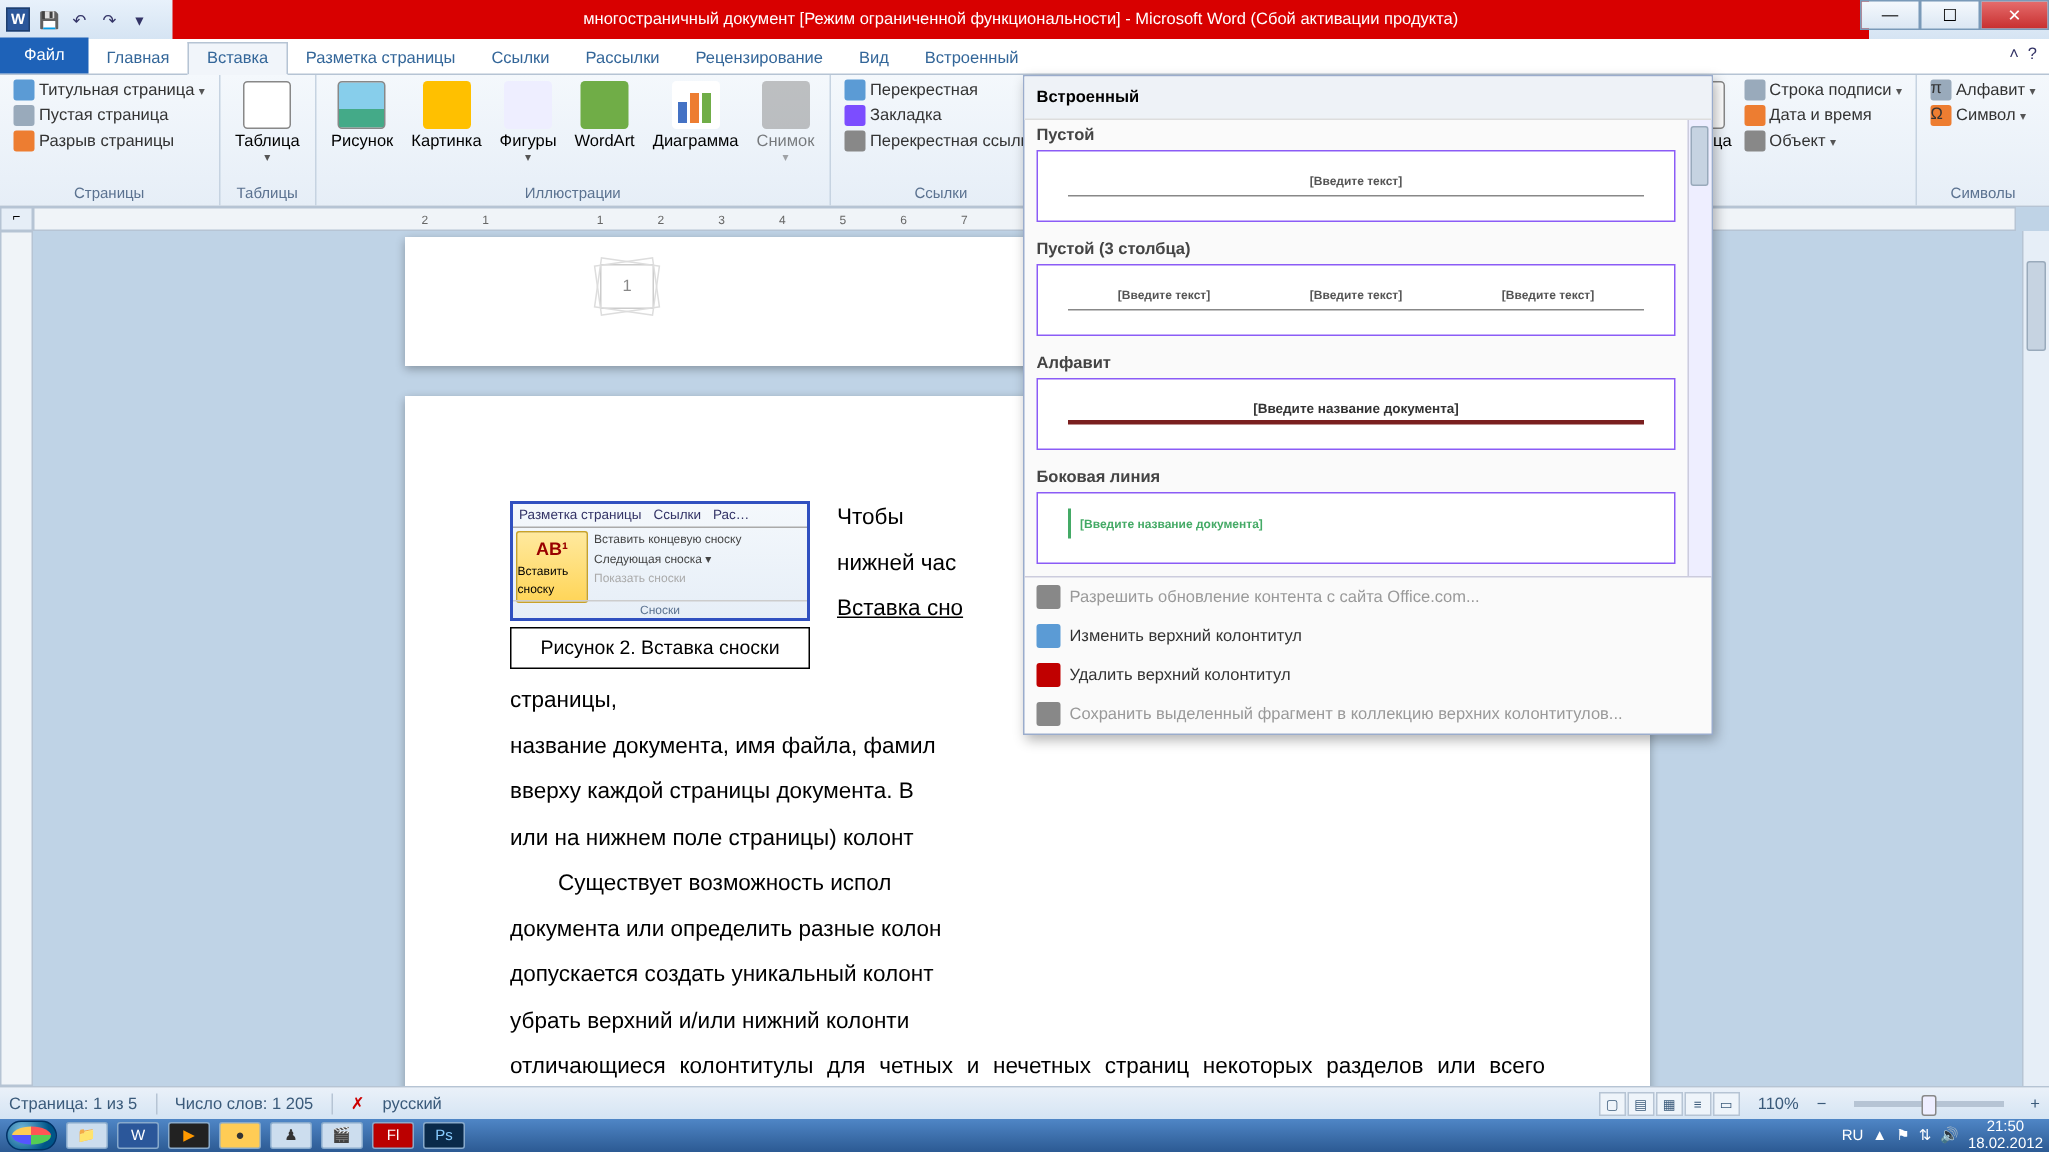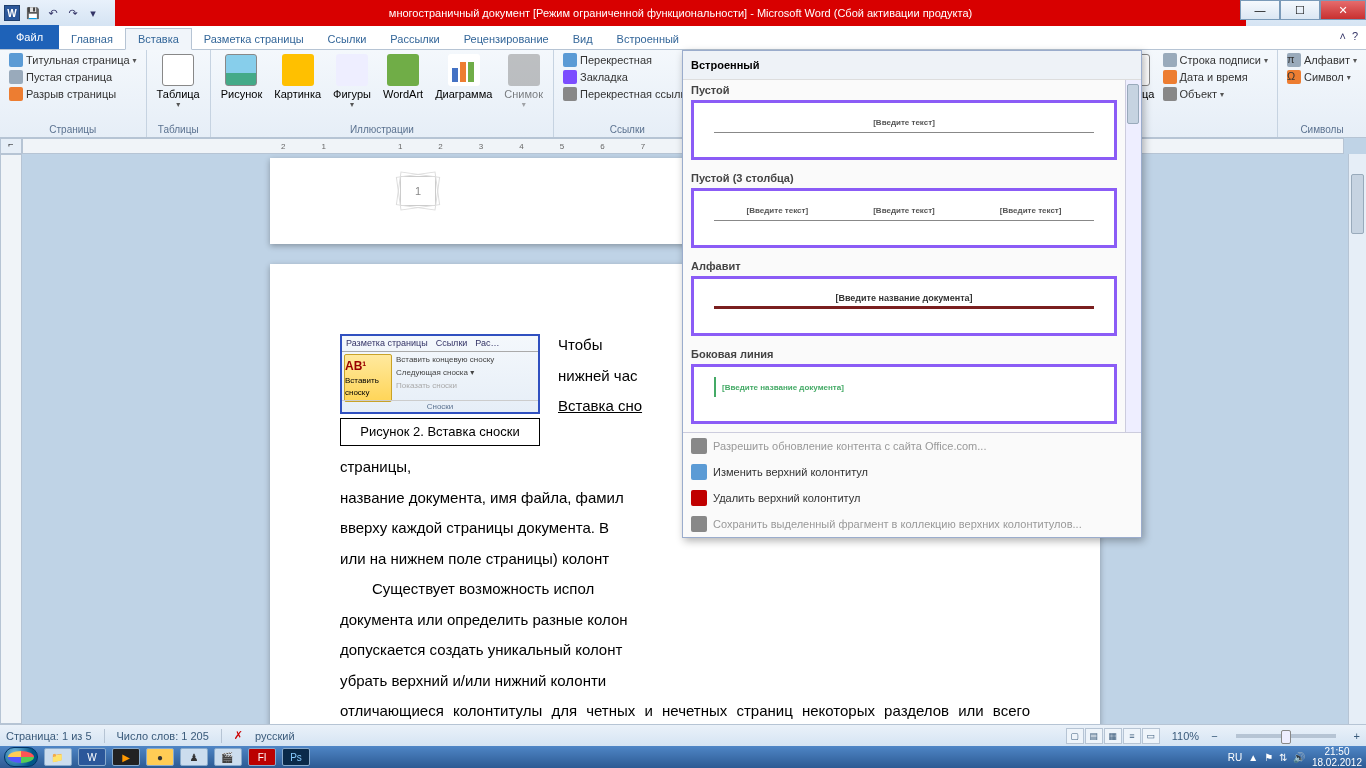--- a/index.html
+++ b/index.html
@@ -69,37 +69,37 @@
 .page1 { height:86px; }
 .page1 .pnum-box{position:absolute;top:18px;left:130px;width:36px;height:30px;border:1px solid #ccc;transform:rotate(0deg);display:flex;align-items:center;justify-content:center;font-size:11px;color:#888}
 .page1 .pnum-box::before,.page1 .pnum-box::after{content:"";position:absolute;border:1px solid #ddd;inset:-3px;transform:rotate(8deg)}
 .page1 .pnum-box::after{transform:rotate(-8deg)}
 
 .page2 { min-height:520px; padding:70px 70px 30px 70px; font-family:"Times New Roman",serif; font-size:15px; line-height:1.5; color:#000; text-align:justify; }
 .embedded-fig { float:left; margin:0 18px 8px 0; }
 .embedded-fig .ribbon-shot { width:200px; height:80px; border:2px solid #3050c0; background:linear-gradient(#f4f8fc,#e6eef7); position:relative; font-size:9px; font-family:"Segoe UI"; }
 .ribbon-shot .tabrow{height:16px;border-bottom:1px solid #aaa;display:flex;align-items:center;padding:0 4px;gap:8px;color:#336}
 .ribbon-shot .body{display:flex;height:52px}
-.ribbon-shot .ab1{width:48px;background:linear-gradient(#ffe99e,#ffd558);border:1px solid #c9a227;margin:2px;border-radius:2px;display:flex;flex-direction:column;align-items:flex-start;justify-content:center;font-size:8px}
+.ribbon-shot .ab1{width:48px;background:linear-gradient(#ffe99e,#ffd558);border:1px solid #c9a227;margin:2px;border-radius:2px;display:flex;flex-direction:column;align-items:center;justify-content:center;font-size:8px}
 .ribbon-shot .ab1 b{font-size:12px;color:#900}
 .ribbon-shot .rtc{flex:1;display:flex;flex-direction:column;padding:2px;gap:1px;font-size:8px;color:#444}
 .ribbon-shot .rtc div{white-space:nowrap}
 .ribbon-shot .foot{position:absolute;bottom:0;left:0;right:0;height:12px;text-align:center;font-size:8px;color:#5b7290;border-top:1px solid #ccc}
 .embedded-fig .caption { border:1px solid #000; padding:3px 6px; margin-top:4px; font-size:13px; text-align:center; }
 .page2 p { margin-bottom:8px; text-indent:32px; }
 .page2 .h { font-weight:bold; text-align:center; text-indent:0; }
 
 
 .gallery { position:absolute; top:50px; left:682px; width:460px; background:#fafafa; border:1px solid #9aaccc; box-shadow:2px 3px 8px rgba(0,0,0,.3); font-size:11px; z-index:50; }
 .gallery-title { padding:8px 8px; font-weight:bold; background:#eef2f7; border-bottom:1px solid #ddd; }
 .gallery-scroll { max-height:400px; overflow:hidden; position:relative; padding-right:16px; }
 .gallery-scroll .gs-bar{position:absolute;right:0;top:0;bottom:0;width:16px;background:#eef;border-left:1px solid #ccd}
 .gallery-scroll .gs-thumb{position:absolute;right:2px;top:4px;width:12px;height:40px;background:#c6d3e1;border:1px solid #9ab;border-radius:2px}
 .gitem-label { padding:4px 8px 2px; font-weight:bold; color:#444; }
-.gitem-prev { margin:2px 8px 8px; border:3px solid #8b5cf6; background:#fff; height:60px; position:relative; display:flex; align-items:flex-start; justify-content:center; }
+.gitem-prev { margin:2px 8px 8px; border:1px solid #8b5cf6; background:#fff; height:48px; position:relative; display:flex; align-items:flex-start; justify-content:center; }
 .gitem-prev .hbar{position:absolute;top:10px;left:20px;right:20px;height:20px;border-bottom:1px solid #888;display:flex;justify-content:space-around;align-items:center;font-size:8px;color:#555;font-weight:bold}
 .gitem-prev.alpha .hbar{border-bottom:3px solid #7a1f1f;color:#333;font-size:9px}
 .gitem-prev.side .hbar{border:none;border-left:2px solid #4a6;padding-left:6px;justify-content:flex-start;color:#4a6;font-size:8px}
 .gallery-actions { border-top:1px solid #ccd; }
 .gaction { display:flex; align-items:center; gap:6px; padding:5px 8px; cursor:pointer; color:#333; }
 .gaction.disabled { color:#999;text-align:right; }
 .gaction .gico{width:16px;height:16px;background:#9ab;border-radius:2px;flex-shrink:0}
 
 
 .statusbar { position:absolute; bottom:22px; left:0; right:0; height:22px; background:linear-gradient(#eaf1f9,#d5e4f3); border-top:1px solid #b6c4d4; display:flex; align-items:center; font-size:11px; color:#3a5a7a; padding:0 6px; gap:12px; }

